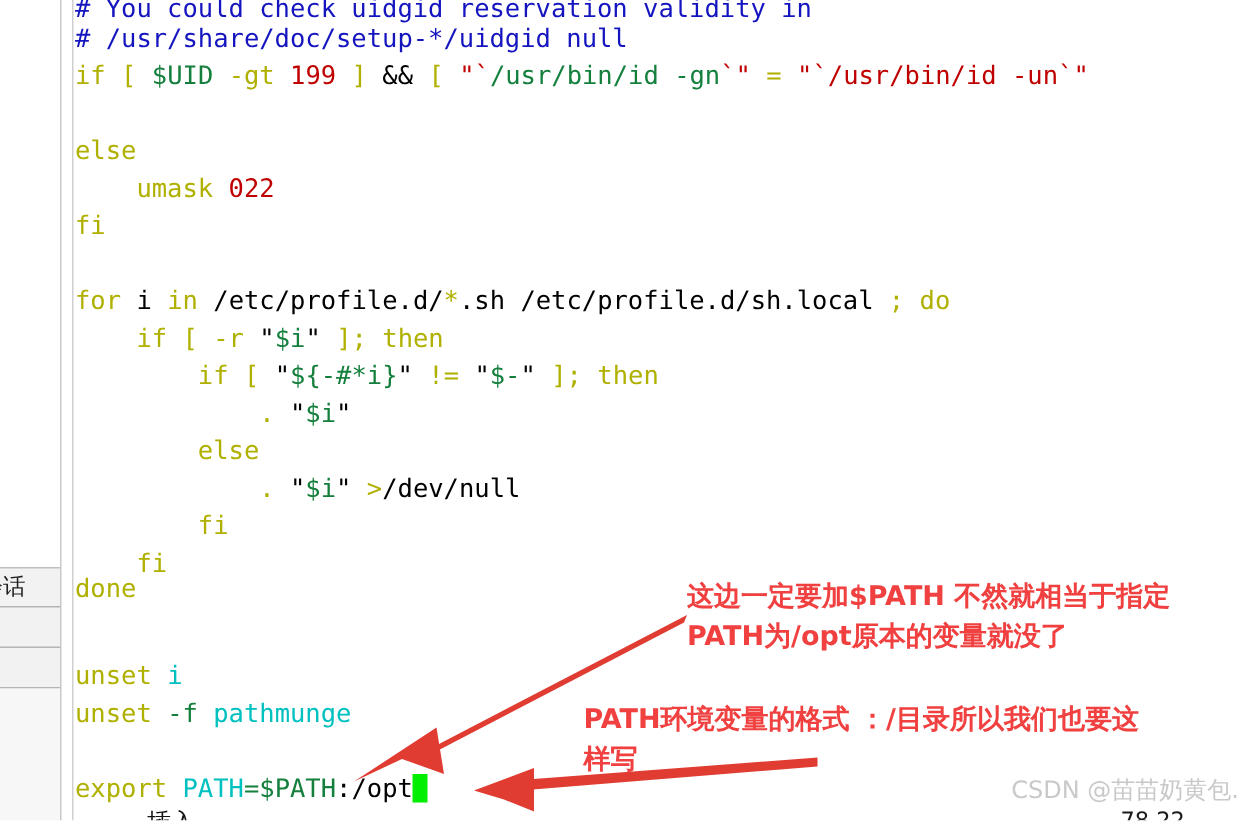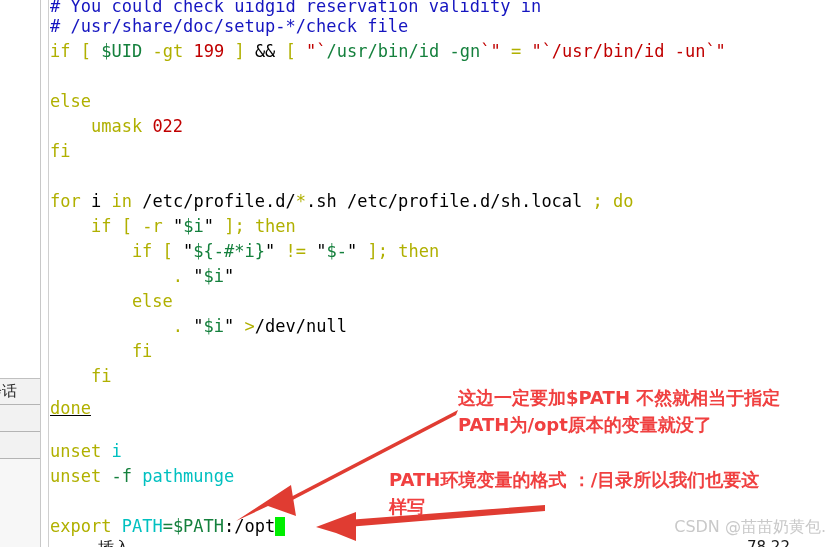--- a/index.html
+++ b/index.html
@@ -177,34 +177,34 @@
   </div>
   <div class="panel-blank"></div>
   <div class="panel-blank"></div>
   <div class="panel-lower"></div>
 </div>
 
 <div id="gutter"></div>
 
 <div id="editor">
     <div class="code-line" style="top: -6px;"><span class="tok c-comment"># You could check uidgid reservation validity in</span></div>
-    <div class="code-line" style="top: 14px;"><span class="tok c-comment"># /usr/share/doc/setup-*/check file</span></div>
+    <div class="code-line" style="top: 14px;"><span class="tok c-comment"># /usr/share/doc/setup-*/uidgid null</span></div>
     <div class="code-line" style="top: 39px;"><span class="tok c-keyword">if</span><span class="tok c-plain"> </span><span class="tok c-keyword">[</span><span class="tok c-plain"> </span><span class="tok c-var">$UID</span><span class="tok c-plain"> </span><span class="tok c-keyword">-gt</span><span class="tok c-plain"> </span><span class="tok c-num">199</span><span class="tok c-plain"> </span><span class="tok c-keyword">]</span><span class="tok c-plain"> </span><span class="tok c-amp">&amp;&amp;</span><span class="tok c-plain"> </span><span class="tok c-keyword">[</span><span class="tok c-plain"> </span><span class="tok c-str">"`</span><span class="tok c-var">/usr/bin/id</span><span class="tok c-plain"> </span><span class="tok c-var">-gn</span><span class="tok c-str">`"</span><span class="tok c-plain"> </span><span class="tok c-keyword">=</span><span class="tok c-plain"> </span><span class="tok c-str">"`/usr/bin/id -un`"</span></div>
     <div class="code-line" style="top: 89px;"><span class="tok c-keyword">else</span></div>
     <div class="code-line" style="top: 114px;"><span class="tok c-keyword">    umask</span><span class="tok c-plain"> </span><span class="tok c-num">022</span></div>
     <div class="code-line" style="top: 139px;"><span class="tok c-keyword">fi</span></div>
     <div class="code-line" style="top: 189px;"><span class="tok c-keyword">for</span><span class="tok c-plain"> </span><span class="tok c-plain">i</span><span class="tok c-plain"> </span><span class="tok c-keyword">in</span><span class="tok c-plain"> </span><span class="tok c-plain">/etc/profile.d/</span><span class="tok c-keyword">*</span><span class="tok c-plain">.sh /etc/profile.d/sh.local</span><span class="tok c-plain"> </span><span class="tok c-keyword">;</span><span class="tok c-plain"> </span><span class="tok c-keyword">do</span></div>
     <div class="code-line" style="top: 214px;"><span class="tok c-keyword">    if</span><span class="tok c-plain"> </span><span class="tok c-keyword">[</span><span class="tok c-plain"> </span><span class="tok c-keyword">-r</span><span class="tok c-plain"> </span><span class="tok c-plain">"</span><span class="tok c-var">$i</span><span class="tok c-plain">"</span><span class="tok c-plain"> </span><span class="tok c-keyword">];</span><span class="tok c-plain"> </span><span class="tok c-keyword">then</span></div>
     <div class="code-line" style="top: 239px;"><span class="tok c-keyword">        if</span><span class="tok c-plain"> </span><span class="tok c-keyword">[</span><span class="tok c-plain"> </span><span class="tok c-plain">"</span><span class="tok c-var">${-#*i}</span><span class="tok c-plain">"</span><span class="tok c-plain"> </span><span class="tok c-keyword">!=</span><span class="tok c-plain"> </span><span class="tok c-plain">"</span><span class="tok c-var">$-</span><span class="tok c-plain">"</span><span class="tok c-plain"> </span><span class="tok c-keyword">];</span><span class="tok c-plain"> </span><span class="tok c-keyword">then</span></div>
     <div class="code-line" style="top: 264px;"><span class="tok c-keyword">            .</span><span class="tok c-plain"> </span><span class="tok c-plain">"</span><span class="tok c-var">$i</span><span class="tok c-plain">"</span></div>
     <div class="code-line" style="top: 289px;"><span class="tok c-keyword">        else</span></div>
     <div class="code-line" style="top: 314px;"><span class="tok c-keyword">            .</span><span class="tok c-plain"> </span><span class="tok c-plain">"</span><span class="tok c-var">$i</span><span class="tok c-plain">"</span><span class="tok c-plain"> </span><span class="tok c-keyword">&gt;</span><span class="tok c-plain">/dev/null</span></div>
     <div class="code-line" style="top: 339px;"><span class="tok c-keyword">        fi</span></div>
     <div class="code-line" style="top: 364px;"><span class="tok c-keyword">    fi</span></div>
-    <div class="code-line" style="top: 396px; text-decoration: underline;"><span class="tok c-keyword">done</span></div>
+    <div class="code-line" style="top: 381px;"><span class="tok c-keyword">done</span></div>
     <div class="code-line" style="top: 439px;"><span class="tok c-keyword">unset</span><span class="tok c-plain"> </span><span class="tok c-ident">i</span></div>
     <div class="code-line" style="top: 464px;"><span class="tok c-keyword">unset</span><span class="tok c-plain"> </span><span class="tok c-var">-f</span><span class="tok c-plain"> </span><span class="tok c-ident">pathmunge</span></div>
     <div class="code-line" style="top: 514px;"><span class="tok c-keyword">export</span><span class="tok c-plain"> </span><span class="tok c-ident">PATH</span><span class="tok c-var">=</span><span class="tok c-var">$PATH</span><span class="tok c-plain">:/opt</span><span class="cursor-block"></span></div>
   </div>
 
 <svg id="arrow-layer" viewBox="0 0 836 547">
 
   <g>
     <polygon points="456,415 283,505 285,500 458,410" fill="#e03c32"></polygon>
     <polygon points="236,521 291,485 296,516 268,506" fill="#e03c32"></polygon>

